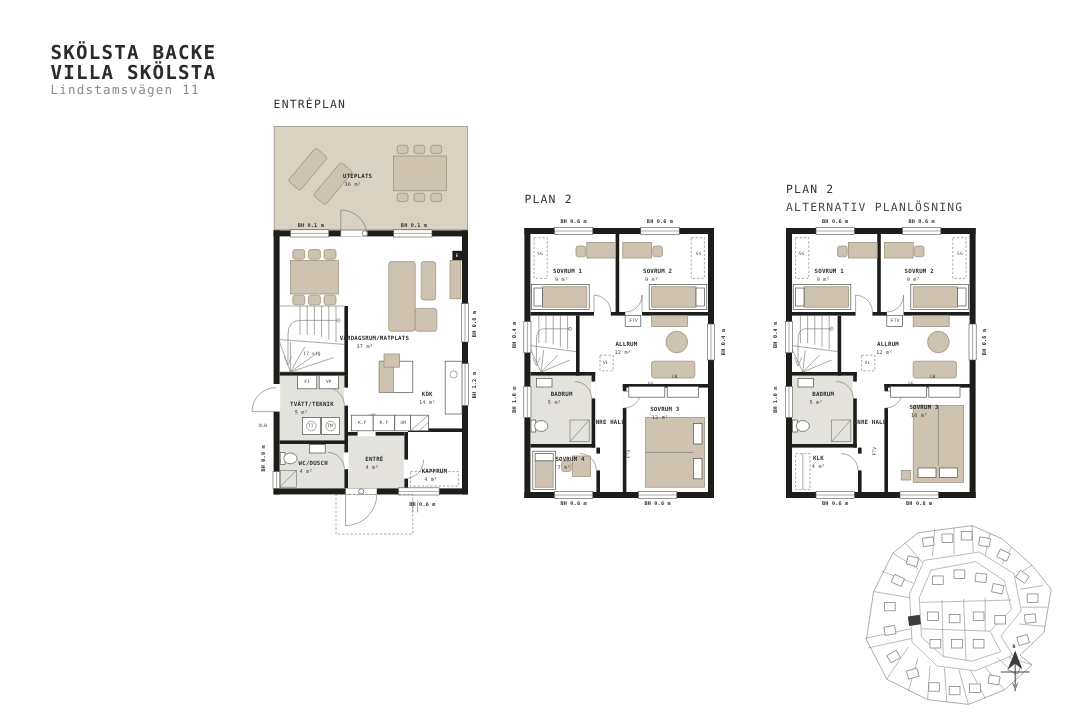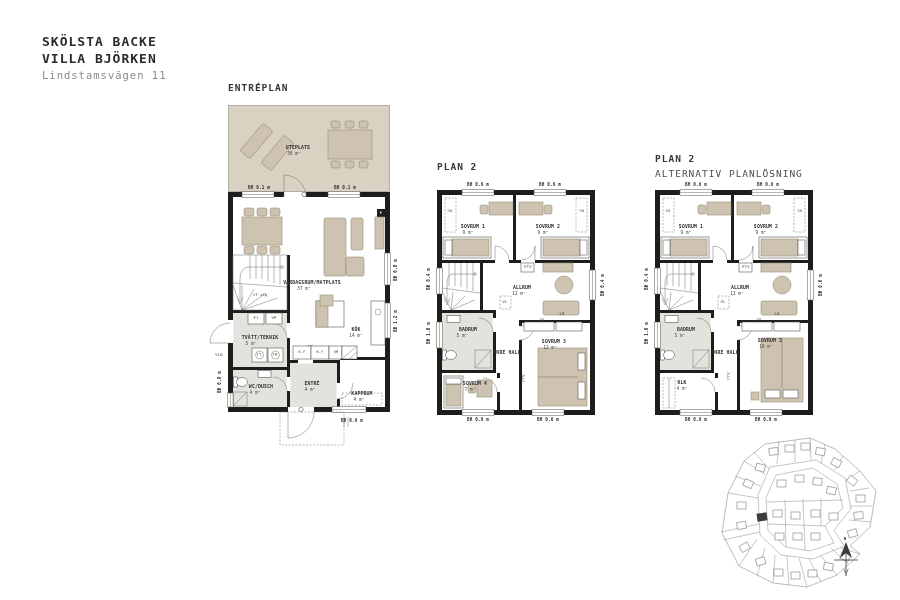--- a/index.html
+++ b/index.html
@@ -3,23 +3,23 @@
 <meta charset="utf-8">
 <style>
   html,body{margin:0;padding:0;}
   body{
     width:900px;height:600px;position:relative;overflow:hidden;
     background:#ffffff;
     font-family:"DejaVu Sans Mono","Liberation Mono",monospace;
     color:#2e2e2b;
   }
   .hdr-line{position:absolute;left:42px;white-space:nowrap;letter-spacing:1px;}
-  .hdr-bold{font-size:13px;font-weight:bold;color:#2b2b28;}
+  .hdr-bold{font-size:16px;font-weight:bold;color:#2b2b28;}
   .hdr-light{font-size:10.5px;color:#8b8b87;}
-  .plan-title{position:absolute;font-size:9.5px;font-weight:bold;letter-spacing:1px;color:#353532;white-space:nowrap;}
+  .plan-title{position:absolute;font-size:9.5px;font-weight:normal;letter-spacing:1px;color:#353532;white-space:nowrap;}
   .plan-subtitle{position:absolute;font-size:9.5px;font-weight:normal;letter-spacing:1px;color:#4a4a46;white-space:nowrap;}
   .plan{position:absolute;overflow:visible;}
   .plan svg{position:absolute;left:0;top:0;overflow:visible;}
   .plan-label{
     position:absolute;transform:translate(-50%,-50%) scale(0.5);
     white-space:nowrap;color:#3f3f3b;letter-spacing:0.3px;line-height:1;
   }
   .plan-label.bold{font-weight:bold;color:#2e2e2b;}
   
   .wallf{fill:#1d1d1b;}
@@ -31,21 +31,21 @@
   .dash{stroke:#6f6f69;stroke-width:0.5;fill:none;stroke-dasharray:2 1.5;}
   .fix{fill:#ffffff;stroke:#55554f;stroke-width:0.6;}
   .site{stroke:#8d8d89;stroke-width:0.6;fill:#ffffff;}
   .siteln{stroke:#8d8d89;stroke-width:0.5;fill:none;}
   .hs{fill:#ffffff;stroke:#7c7c78;stroke-width:0.6;}
 </style>
 </head>
 <body>
 
 <div class="hdr-line hdr-bold" style="top:34px">SKÖLSTA BACKE</div>
-<div class="hdr-line hdr-bold" style="top:51px">VILLA BJÖRKEN</div>
+<div class="hdr-line hdr-bold" style="top:51px">VILLA SKÖLSTA</div>
 <div class="hdr-line hdr-light" style="top:69px">Lindstamsvägen 11</div>
 
 <div class="plan-title" style="left:228px;top:82px">ENTRÉPLAN</div>
 <div class="plan-title" style="left:437px;top:161px">PLAN 2</div>
 <div class="plan-title" style="left:655px;top:153px">PLAN 2</div>
 <div class="plan-subtitle" style="left:655px;top:168px">ALTERNATIV PLANLÖSNING</div>
 
 <div class="plan" id="plan-entreplan" style="left:228px;top:105px;width:162px;height:345px">
   <svg width="162" height="345" viewBox="0 0 162 345">
 

